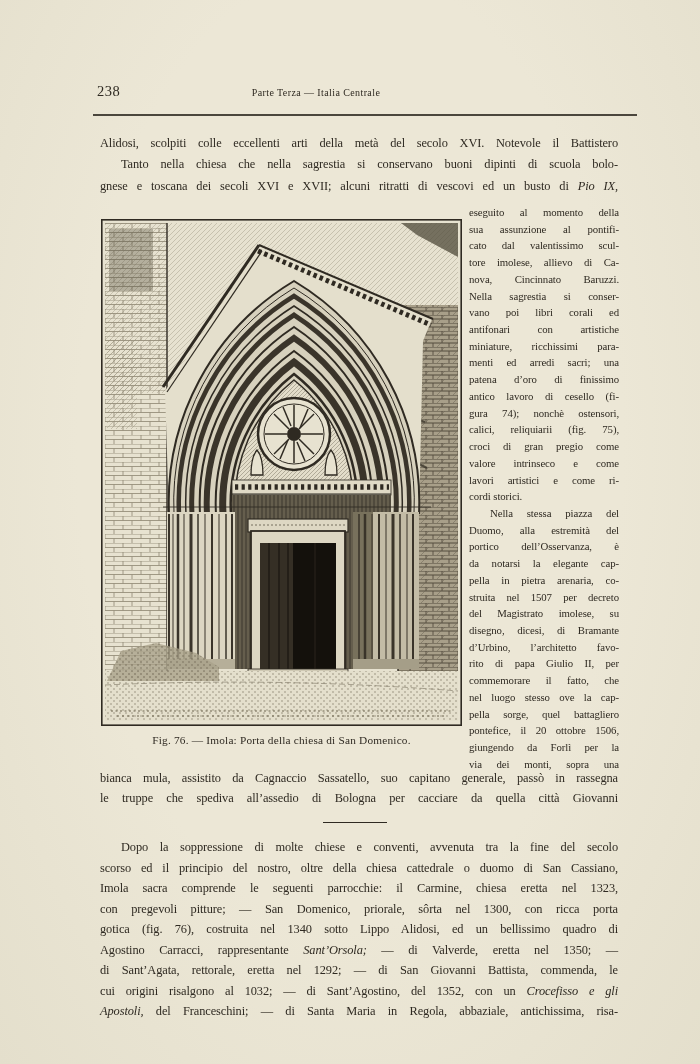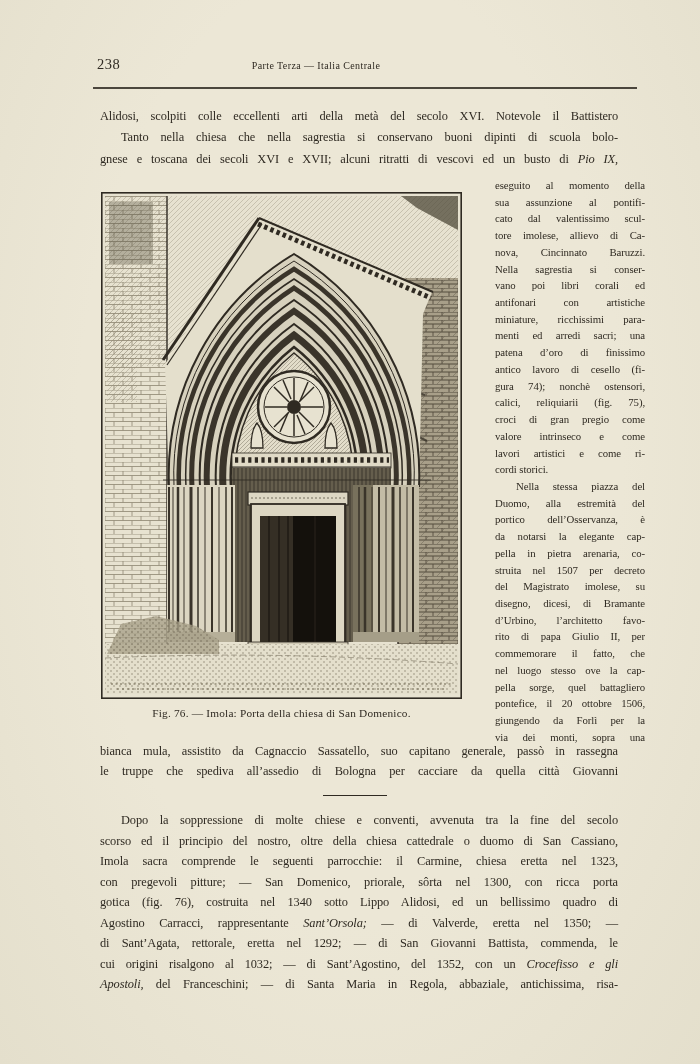--- a/index.html
+++ b/index.html
@@ -2,33 +2,33 @@
 <html><head>
 <meta charset="utf-8">
 <style>
   html,body{margin:0;padding:0;}
   body{
     width:700px;height:1064px;position:relative;overflow:hidden;
     background:radial-gradient(ellipse at 50% 42%, #ece7d6 55%, #e4dfcc 100%);
     font-family:"Liberation Serif", serif;
     color:#2f2a22;
   }
-  .abs{position:absolute;}
+  .abs{position:absolute;margin-top:27px;}
   .bodyline{font-size:12.4px;line-height:21.3px;height:21.3px;letter-spacing:-0.1px;white-space:normal;}
   .colline{font-size:10.8px;line-height:16.73px;height:16.73px;letter-spacing:-0.1px;}
   .j{text-align:justify;text-align-last:justify;}
   .ind{text-indent:21px;}
   .it{font-style:italic;}
   #header-num{left:97px;top:56px;font-size:14.5px;letter-spacing:.5px;}
   #header-title{left:316px;top:60px;transform:translateX(-50%);font-size:10px;letter-spacing:.4px;white-space:nowrap;}
   #header-rule{left:93px;top:87px;width:544px;height:1.6px;background:#2f2a22;opacity:.85;}
   #para-top{left:100px;top:106px;width:518px;}
   #figure-block{left:101px;top:192px;width:361px;height:507px;}
   #figure-caption{left:101px;top:707px;width:361px;text-align:center;font-size:11.3px;letter-spacing:.2px;}
-  #right-column{left:495px;top:177px;width:150px;}
+  #right-column{left:469px;top:177px;width:150px;}
   #para-mid{left:100px;top:741px;width:518px;}
   #section-divider{left:323px;top:795px;width:64px;height:1.4px;background:#2f2a22;}
   #para-bottom{left:100px;top:810px;width:518px;}
   .pb-line{line-height:20.5px;height:20.5px;}
   .pm-line{line-height:20.2px;height:20.2px;}
 </style>
 </head>
 <body>
 
 <div class="abs" id="header-num">238</div>

